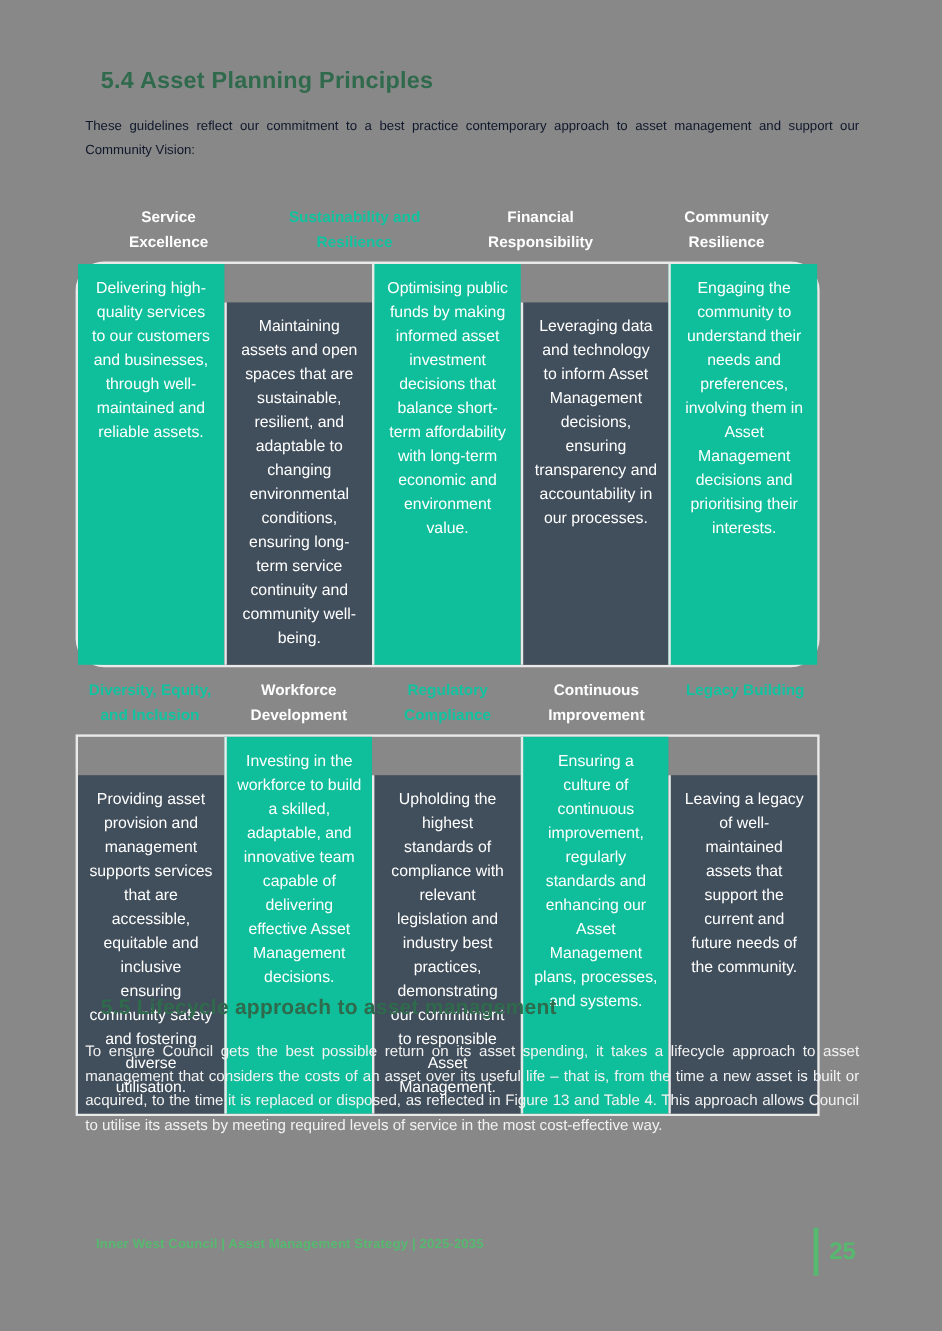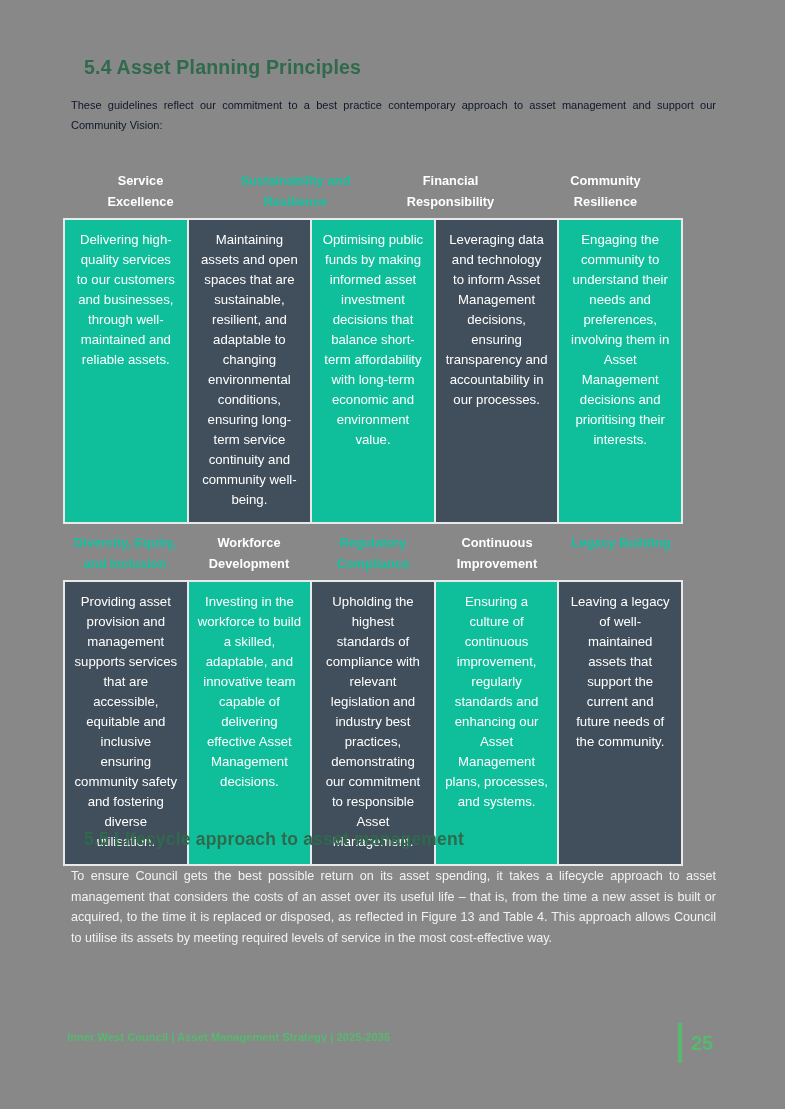--- a/index.html
+++ b/index.html
@@ -93,23 +93,23 @@
     box-sizing: border-box;
     text-align: center;
     font-size: 13.2px;
     line-height: 20px;
     color: #ffffff;
     padding: 10px 9px 12px 9px;
     border-left: 2px solid #e9e9e9;
   }
   .row-cells .cell:first-child { border-left: none; }
   .cell.teal { background: #0fbf9b; }
-  .cell.dark { background: #414e5b; }
-
-  .row1 .row-cells { min-height: 252px; }
+  .cell.dark { background: #414e5b; margin-top: 32px; }
+
+  .row1 .row-cells { min-height: 252px; border-radius: 24px; }
   .row2 .row-cells { min-height: 285px; }
 
   .row2 { margin-top: 3px; }
   .row2 .row-headers { padding-top: 3px; }
 
   
   .hcell .hline { display: block; }
 
   
   .section-heading-2 {
@@ -130,21 +130,21 @@
     width: 645px;
     font-size: 12.6px;
     line-height: 20.5px;
     color: #f2f2f2;
     text-align: justify;
   }
 
   
   .footer-text {
     position: absolute;
-    left: 67px;
+    left: 80px;
     top: 1031px;
     font-size: 11px;
     font-weight: bold;
     color: #56b96f;
     letter-spacing: 0.1px;
     white-space: nowrap;
   }
   .page-number-wrap {
     position: absolute;
     left: 678px;

